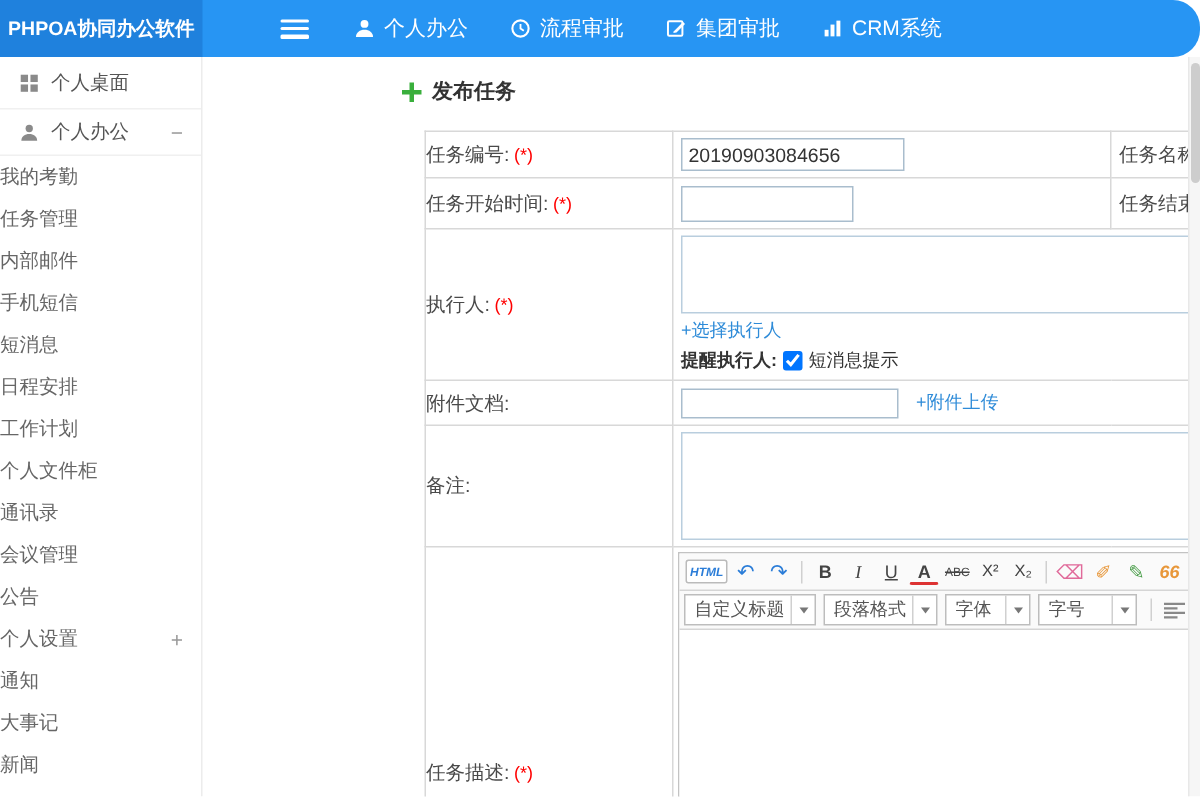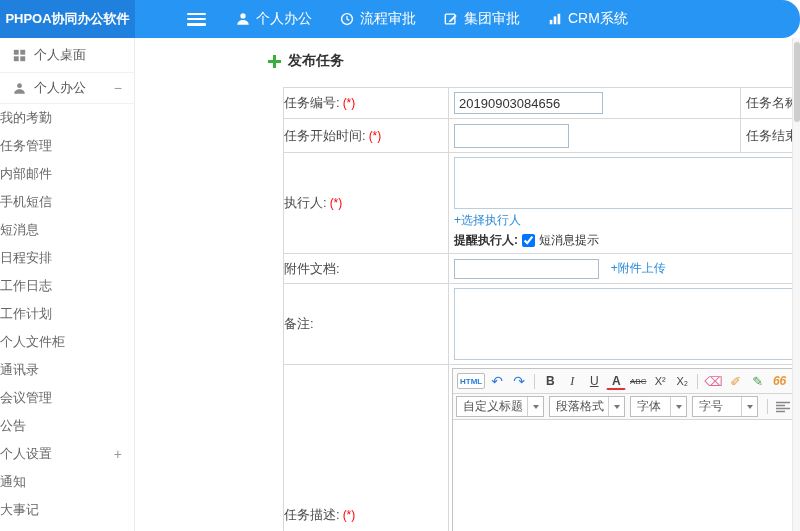--- a/index.html
+++ b/index.html
@@ -55,21 +55,21 @@
   .link-row{margin-top:3px;}
   .attach-link{margin-left:8px;}
   .remind{font-size:12px;color:#333;display:flex;align-items:center;gap:4px;margin-top:3px;}
   .remind b{font-weight:bold;}
   .remind input{width:13px;height:13px;}
 
   
   .editor{border:1px solid #c3c3c3;}
   .tb{background:#fafafa;border-bottom:1px solid #d5d5d5;padding:2px 3px;display:flex;align-items:center;}
   .tbtn{min-width:20px;height:20px;display:inline-flex;align-items:center;justify-content:center;font-size:12px;color:#444;margin:0 1px;cursor:pointer;border:1px solid transparent;border-radius:2px;white-space:nowrap;}
-  .tbtn-html{font-size:8px;font-weight:bold;color:#2b7dd8;border:1px solid #bbb;background:#fff;padding:0 2px;height:16px;}
+  .tbtn-html{font-size:8px;font-weight:bold;color:#2b7dd8;border:1px solid #bbb;background:#fff;padding:0 2px;height:16px;font-style:italic;}
   .tbtn-undo,.tbtn-redo{color:#2b7dd8;font-size:14px;}
   .tbtn-bold{font-weight:bold;}
   .tbtn-italic{font-style:italic;font-family:"Liberation Serif",serif;}
   .tbtn-underline{text-decoration:underline;}
   .tbtn-fontcolor{font-weight:bold;border-bottom:2px solid #d33;height:17px;}
   .tbtn-strike{font-size:8px;text-decoration:line-through;}
   .tbtn-sup,.tbtn-sub{font-size:11px;}
   .tbtn-eraser{color:#e06a9a;font-size:13px;}
   .tbtn-paint{color:#e8973a;font-size:13px;}
   .tbtn-pen{color:#4a9e4a;font-size:13px;}
@@ -175,23 +175,20 @@
   <div class="side-item">
       <span>手机短信</span>
     </div>
   <div class="side-item">
       <span>短消息</span>
     </div>
   <div class="side-item">
       <span>日程安排</span>
     </div>
   <div class="side-item">
-      <span>工作日志</span>
-    </div>
-  <div class="side-item">
       <span>工作计划</span>
     </div>
   <div class="side-item">
       <span>个人文件柜</span>
     </div>
   <div class="side-item">
       <span>通讯录</span>
     </div>
   <div class="side-item">
       <span>会议管理</span>

